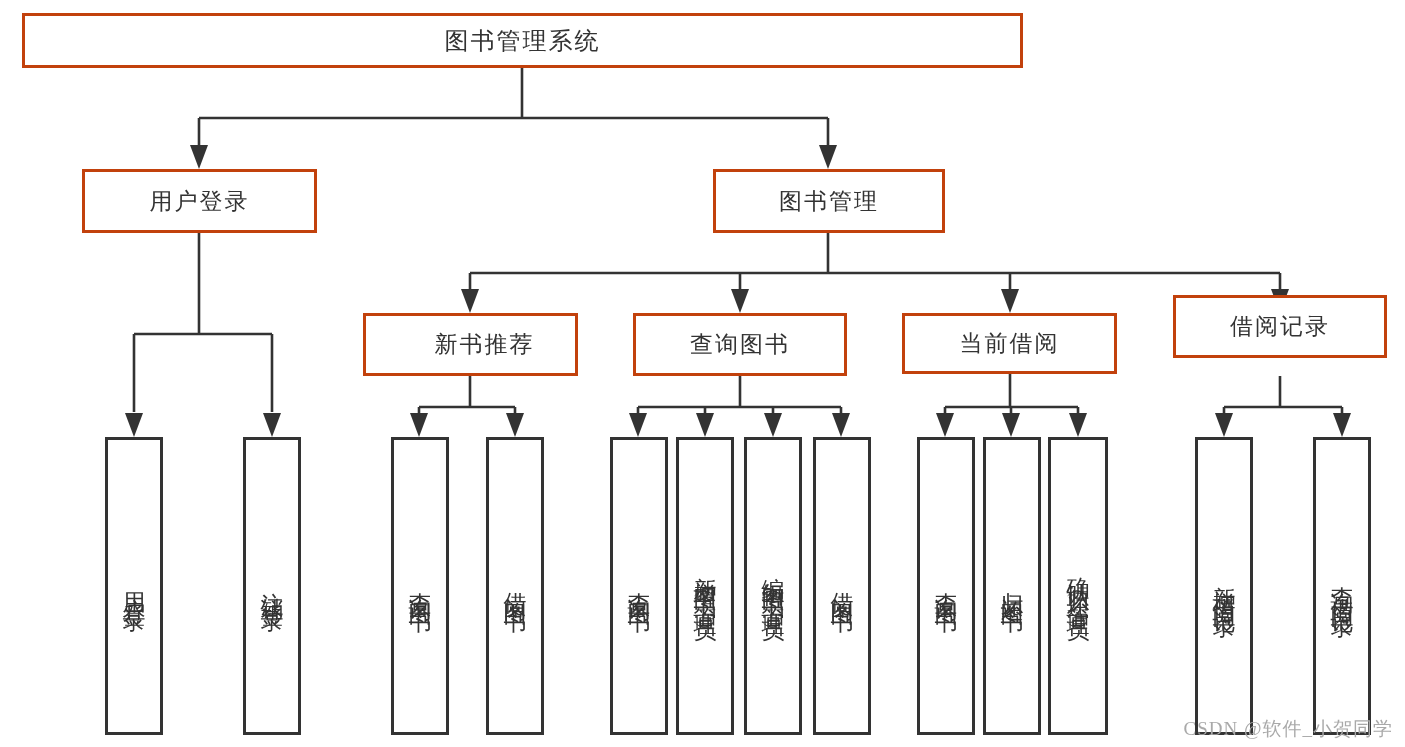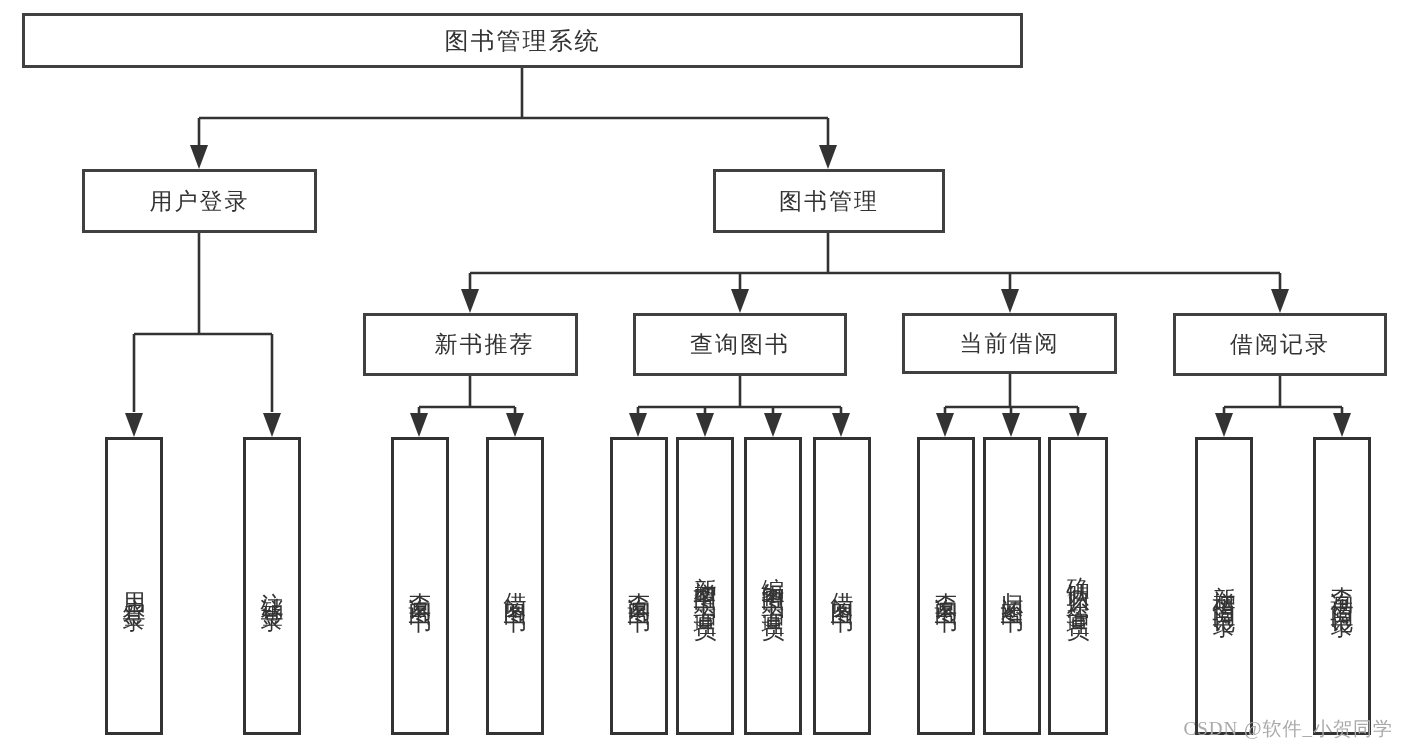--- a/index.html
+++ b/index.html
@@ -12,21 +12,21 @@
     overflow: hidden;
   }
   #connectors {
     position: absolute;
     left: 0; top: 0;
     width: 1405px; height: 747px;
   }
   .node {
     position: absolute;
     box-sizing: border-box;
-    border: 3px solid #404040;
+    border: 3px solid #c2410c;
     background: #ffffff;
     display: flex;
     align-items: center;
     justify-content: center;
     color: #333333;
     font-size: 23px;
     letter-spacing: 2px;
     white-space: nowrap;
   }
   .node.root { font-size: 24px; }
@@ -104,21 +104,21 @@
   </svg>
 
   <div class="node root" style="left:22px; top:13px; width:1001px; height:55px;">图书管理系统</div>
 
   <div class="node" style="left:82px; top:169px; width:235px; height:64px;">用户登录</div>
   <div class="node" style="left:713px; top:169px; width:232px; height:64px;">图书管理</div>
 
   <div class="node" style="left:363px; top:313px; width:215px; height:63px;padding-left:28px;">新书推荐</div>
   <div class="node" style="left:633px; top:313px; width:214px; height:63px;">查询图书</div>
   <div class="node" style="left:902px; top:313px; width:215px; height:61px;">当前借阅</div>
-  <div class="node" style="left:1173px; top:313px; width:214px; height:63px;">借阅记录</div>
+  <div class="node" style="left:1173px; top:295px; width:214px; height:63px;">借阅记录</div>
 
   <div class="leaf" style="left:105px;">用户登录</div>
   <div class="leaf" style="left:243px;">注销登录</div>
 
   <div class="leaf" style="left:391px;">查询图书</div>
   <div class="leaf" style="left:486px;">借阅图书</div>
 
   <div class="leaf" style="left:610px;">查询图书</div>
   <div class="leaf" style="left:676px;">新增图书（管理员）</div>
   <div class="leaf" style="left:744px;">编辑图书（管理员）</div>

